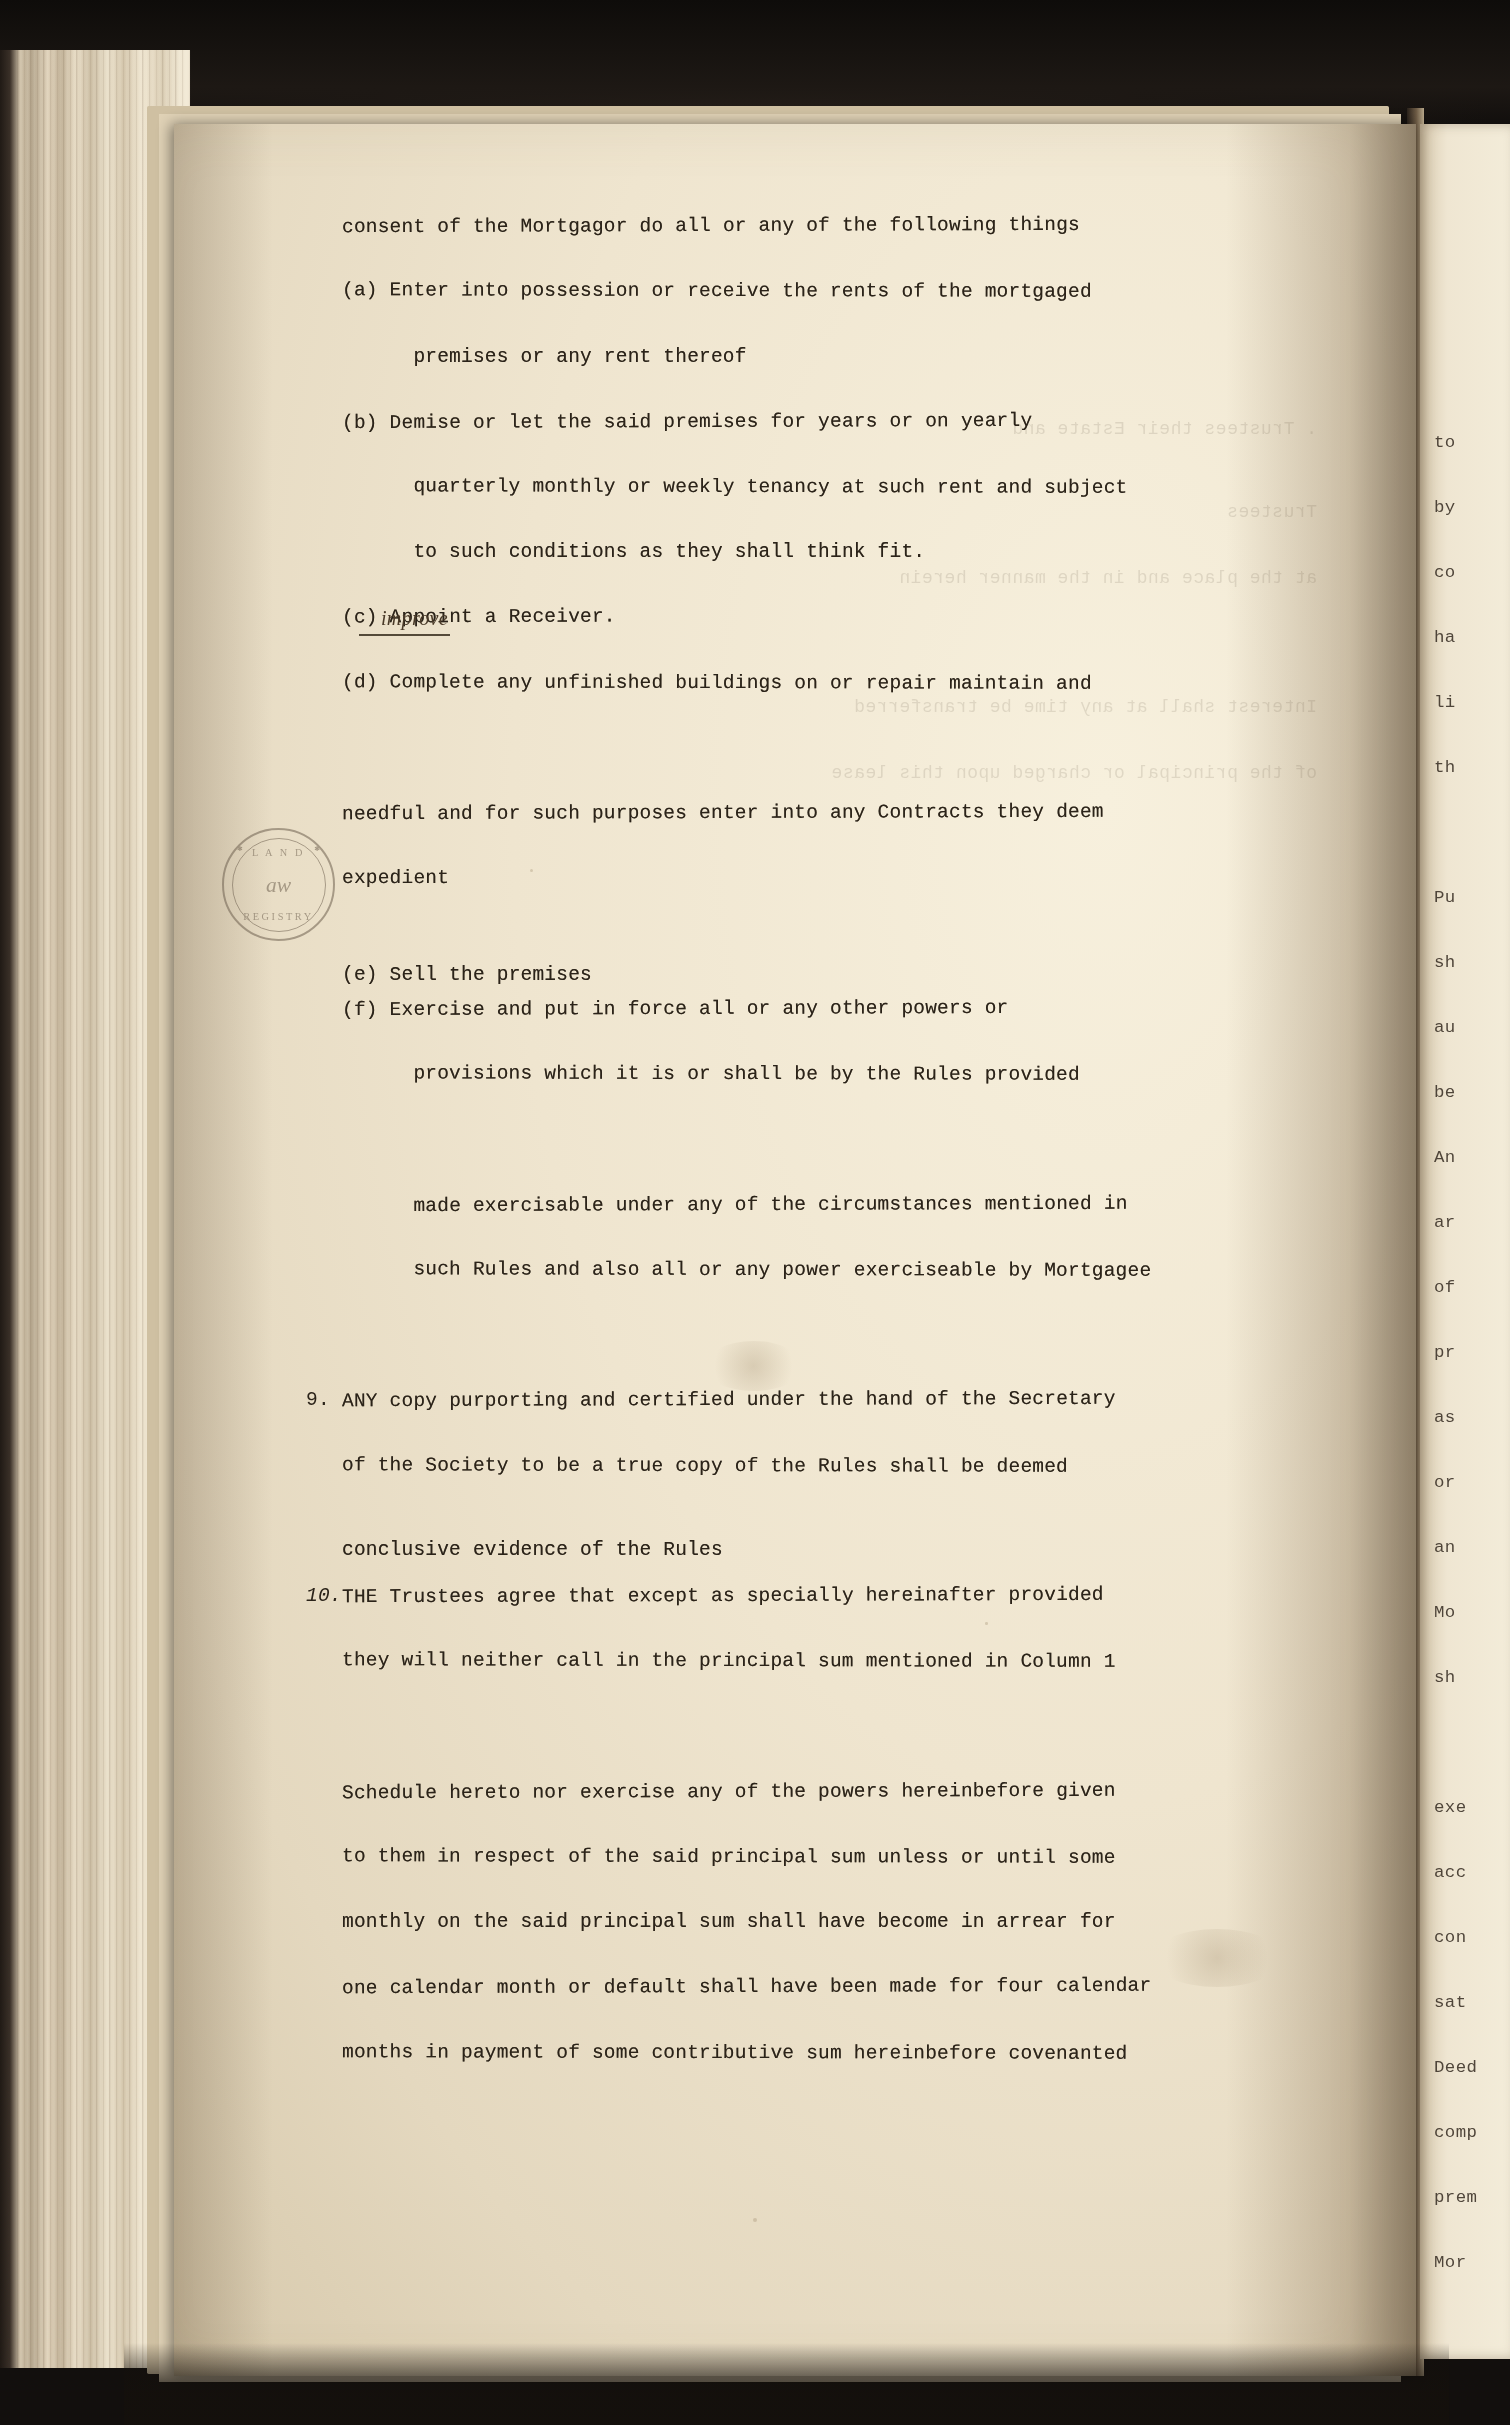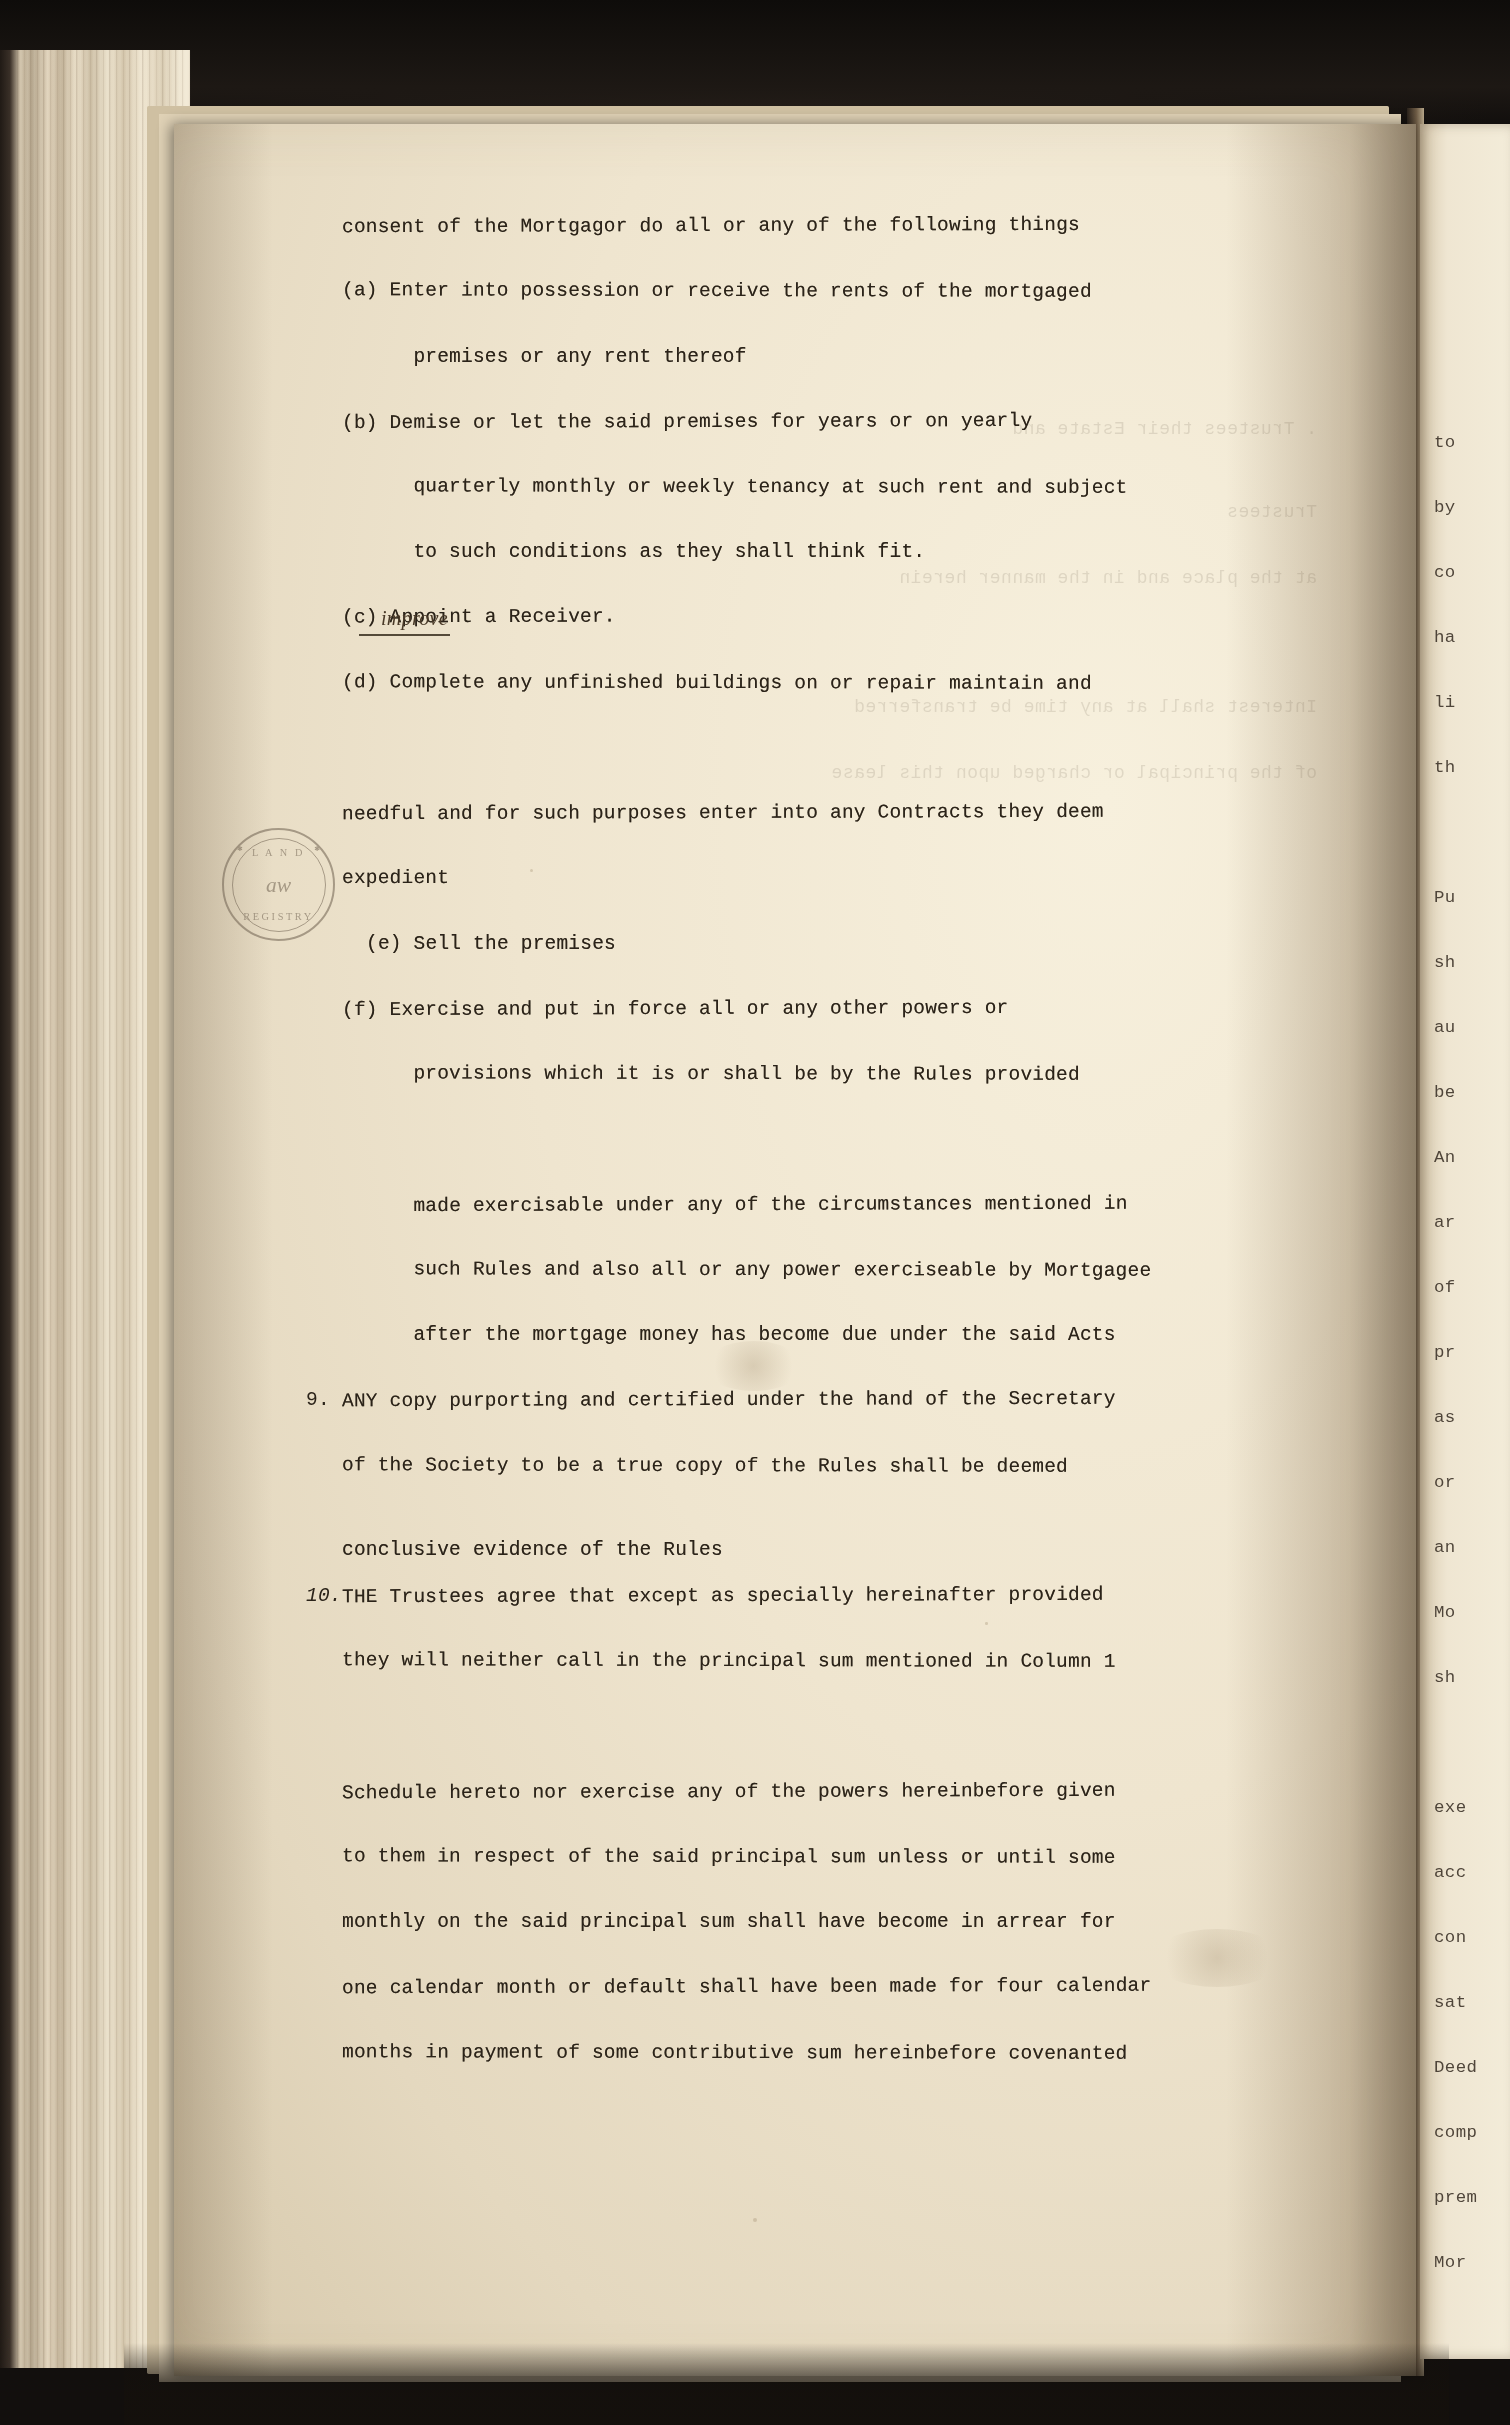--- a/index.html
+++ b/index.html
@@ -287,26 +287,25 @@
       <div class="line" style="left: 168px; top: 91px; transform: rotate(-0.18deg);">consent of the Mortgagor do all or any of the following things</div>
       <div class="line" style="left: 168px; top: 156px; transform: rotate(0.12deg);">(a) Enter into possession or receive the rents of the mortgaged</div>
       <div class="line" style="left: 168px; top: 222px; transform: rotate(0deg);">      premises or any rent thereof</div>
       <div class="line" style="left: 168px; top: 287px; transform: rotate(-0.18deg);">(b) Demise or let the said premises for years or on yearly</div>
       <div class="line" style="left: 168px; top: 352px; transform: rotate(0.12deg);">      quarterly monthly or weekly tenancy at such rent and subject</div>
       <div class="line" style="left: 168px; top: 417px; transform: rotate(0deg);">      to such conditions as they shall think fit.</div>
       <div class="line" style="left: 168px; top: 482px; transform: rotate(-0.18deg);">(c) Appoint a Receiver.</div>
       <div class="line" style="left: 168px; top: 548px; transform: rotate(0.12deg);">(d) Complete any unfinished buildings on or repair maintain and</div>
       <div class="line" style="left: 168px; top: 678px; transform: rotate(-0.18deg);">needful and for such purposes enter into any Contracts they deem</div>
       <div class="line" style="left: 168px; top: 743px; transform: rotate(0.12deg);">expedient</div>
-      <div class="line" style="left: 168px; top: 809px; transform: rotate(0deg); margin-left: 24px;">(e) Sell the premises</div>
+      <div class="line" style="left: 168px; top: 840px; transform: rotate(0deg);">(e) Sell the premises</div>
       <div class="line" style="left: 168px; top: 874px; transform: rotate(-0.18deg);">(f) Exercise and put in force all or any other powers or</div>
       <div class="line" style="left: 168px; top: 939px; transform: rotate(0.12deg);">      provisions which it is or shall be by the Rules provided</div>
       <div class="line" style="left: 168px; top: 1070px; transform: rotate(-0.18deg);">      made exercisable under any of the circumstances mentioned in</div>
       <div class="line" style="left: 168px; top: 1135px; transform: rotate(0.12deg);">      such Rules and also all or any power exerciseable by Mortgagee</div>
-      <div class="line" style="left: 168px; top: 1200px; transform: rotate(0deg);">      after the mortgage money has become due under the said Acts</div>
       <div class="num" style="left: 132px; top: 1265px;">9.</div>
       <div class="line" style="left: 168px; top: 1265px; transform: rotate(-0.18deg);">ANY copy purporting and certified under the hand of the Secretary</div>
       <div class="line" style="left: 168px; top: 1331px; transform: rotate(0.12deg);">of the Society to be a true copy of the Rules shall be deemed</div>
       <div class="line" style="left: 168px; top: 1396px; transform: rotate(0deg); margin-top: 19px;">conclusive evidence of the Rules</div>
       <div class="num" style="left: 132px; top: 1461px; font-style: italic;">10.</div>
       <div class="line" style="left: 168px; top: 1461px; transform: rotate(-0.18deg);">THE Trustees agree that except as specially hereinafter provided</div>
       <div class="line" style="left: 168px; top: 1526px; transform: rotate(0.12deg);">they will neither call in the principal sum mentioned in Column 1</div>
       <div class="line" style="left: 168px; top: 1657px; transform: rotate(-0.18deg);">Schedule hereto nor exercise any of the powers hereinbefore given</div>
       <div class="line" style="left: 168px; top: 1722px; transform: rotate(0.12deg);">to them in respect of the said principal sum unless or until some</div>
       <div class="line" style="left: 168px; top: 1787px; transform: rotate(0deg);">monthly on the said principal sum shall have become in arrear for</div>

